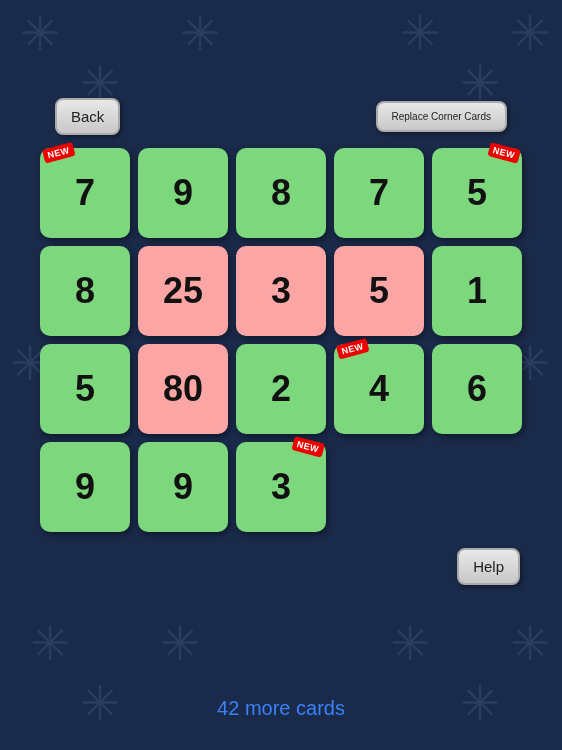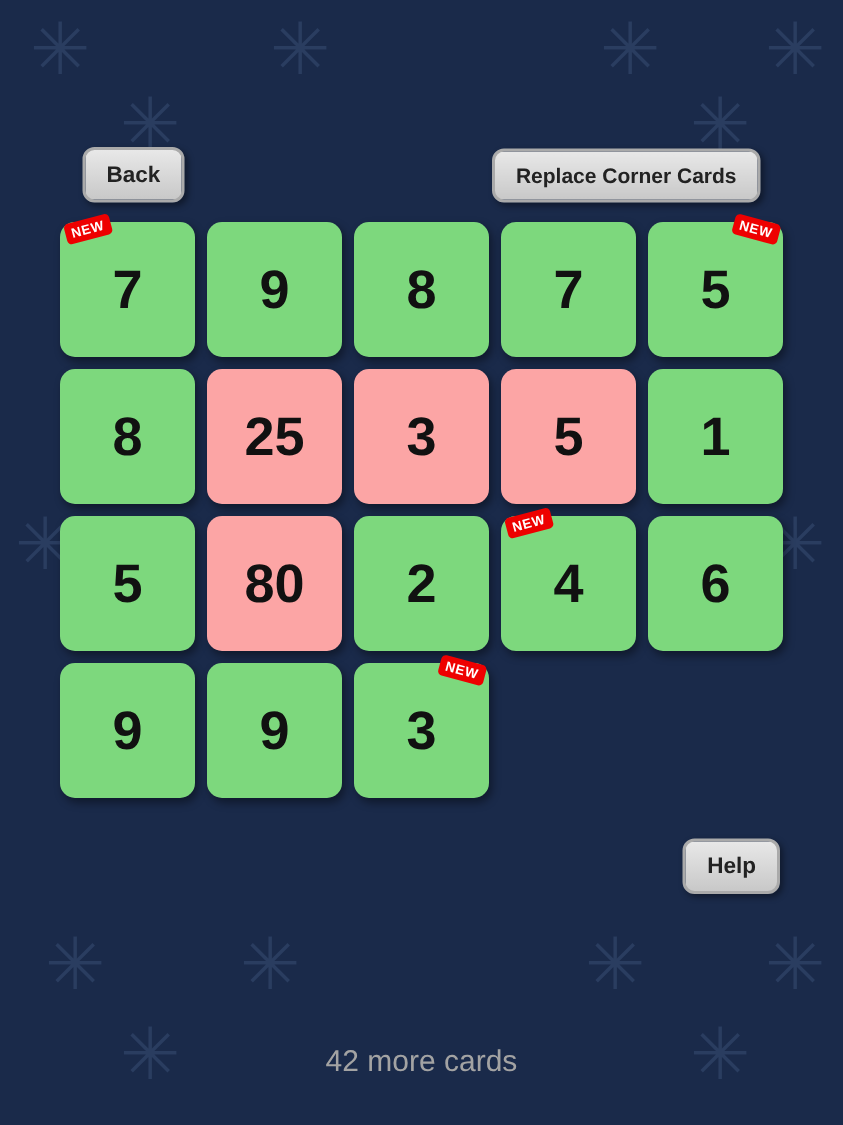--- a/index.html
+++ b/index.html
@@ -39,28 +39,28 @@
       align-items: center;
       padding: 0 55px;
     }
 
     .btn-back, .btn-replace, .btn-help {
       background: linear-gradient(180deg, #e8e8e8 0%, #c8c8c8 100%);
       border: 2px solid #aaa;
       border-radius: 8px;
       padding: 8px 14px;
       font-size: 15px;
-      font-weight: bold;
+      font-weight: normal;
       color: #222;
       cursor: pointer;
       box-shadow: 2px 2px 4px rgba(0,0,0,0.4);
     }
 
     .btn-replace {
-      font-size: 14px;
+      font-size: 10px;
     }
 
     .grid {
       position: absolute;
       top: 148px;
       left: 50%;
       transform: translateX(-50%);
       display: grid;
       grid-template-columns: repeat(5, 90px);
       grid-template-rows: repeat(4, 90px);
@@ -117,31 +117,31 @@
       padding: 2px 4px;
       border-radius: 3px;
       transform: rotate(15deg);
       transform-origin: top right;
       z-index: 10;
       letter-spacing: 0.5px;
     }
 
     .btn-help {
       position: absolute;
-      bottom: 154px;
+      bottom: 165px;
       right: 42px;
       margin-left: 45px;
     }
 
     .footer-text {
       position: absolute;
       bottom: 30px;
       left: 50%;
       transform: translateX(-50%);
-      color: #a3a3a3;
+      color: #3b82f6;
       font-size: 20px;
       white-space: nowrap;
     }
   </style>
 </head>
 <body>
 
 <div class="bg-pattern">
   <span class="bg-star" style="top:10px;left:20px">✳</span>
   <span class="bg-star" style="top:10px;left:180px">✳</span>

